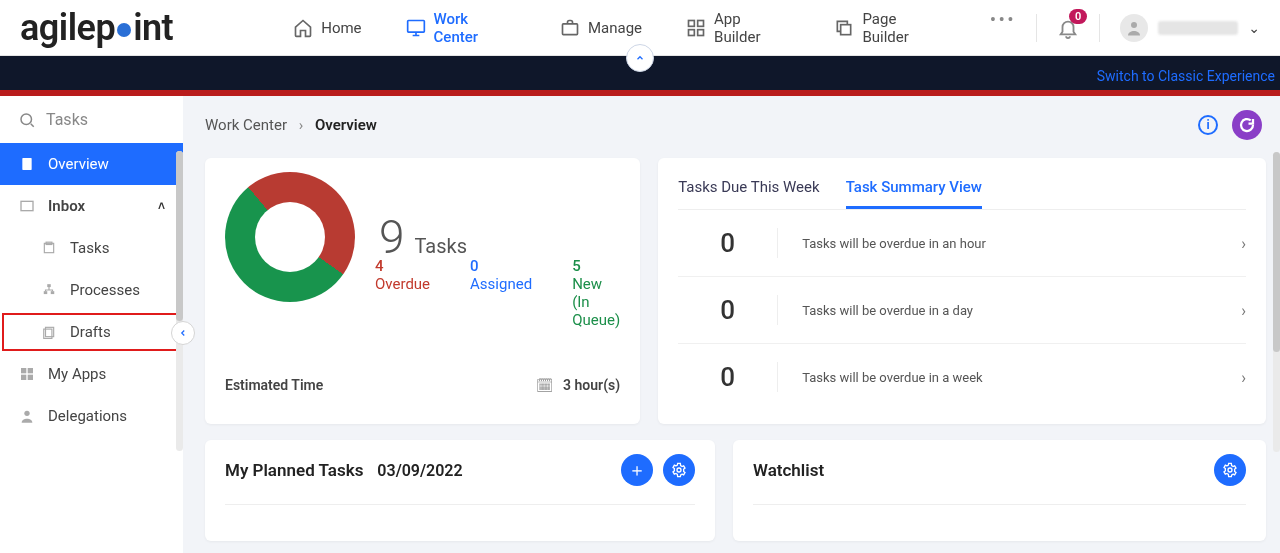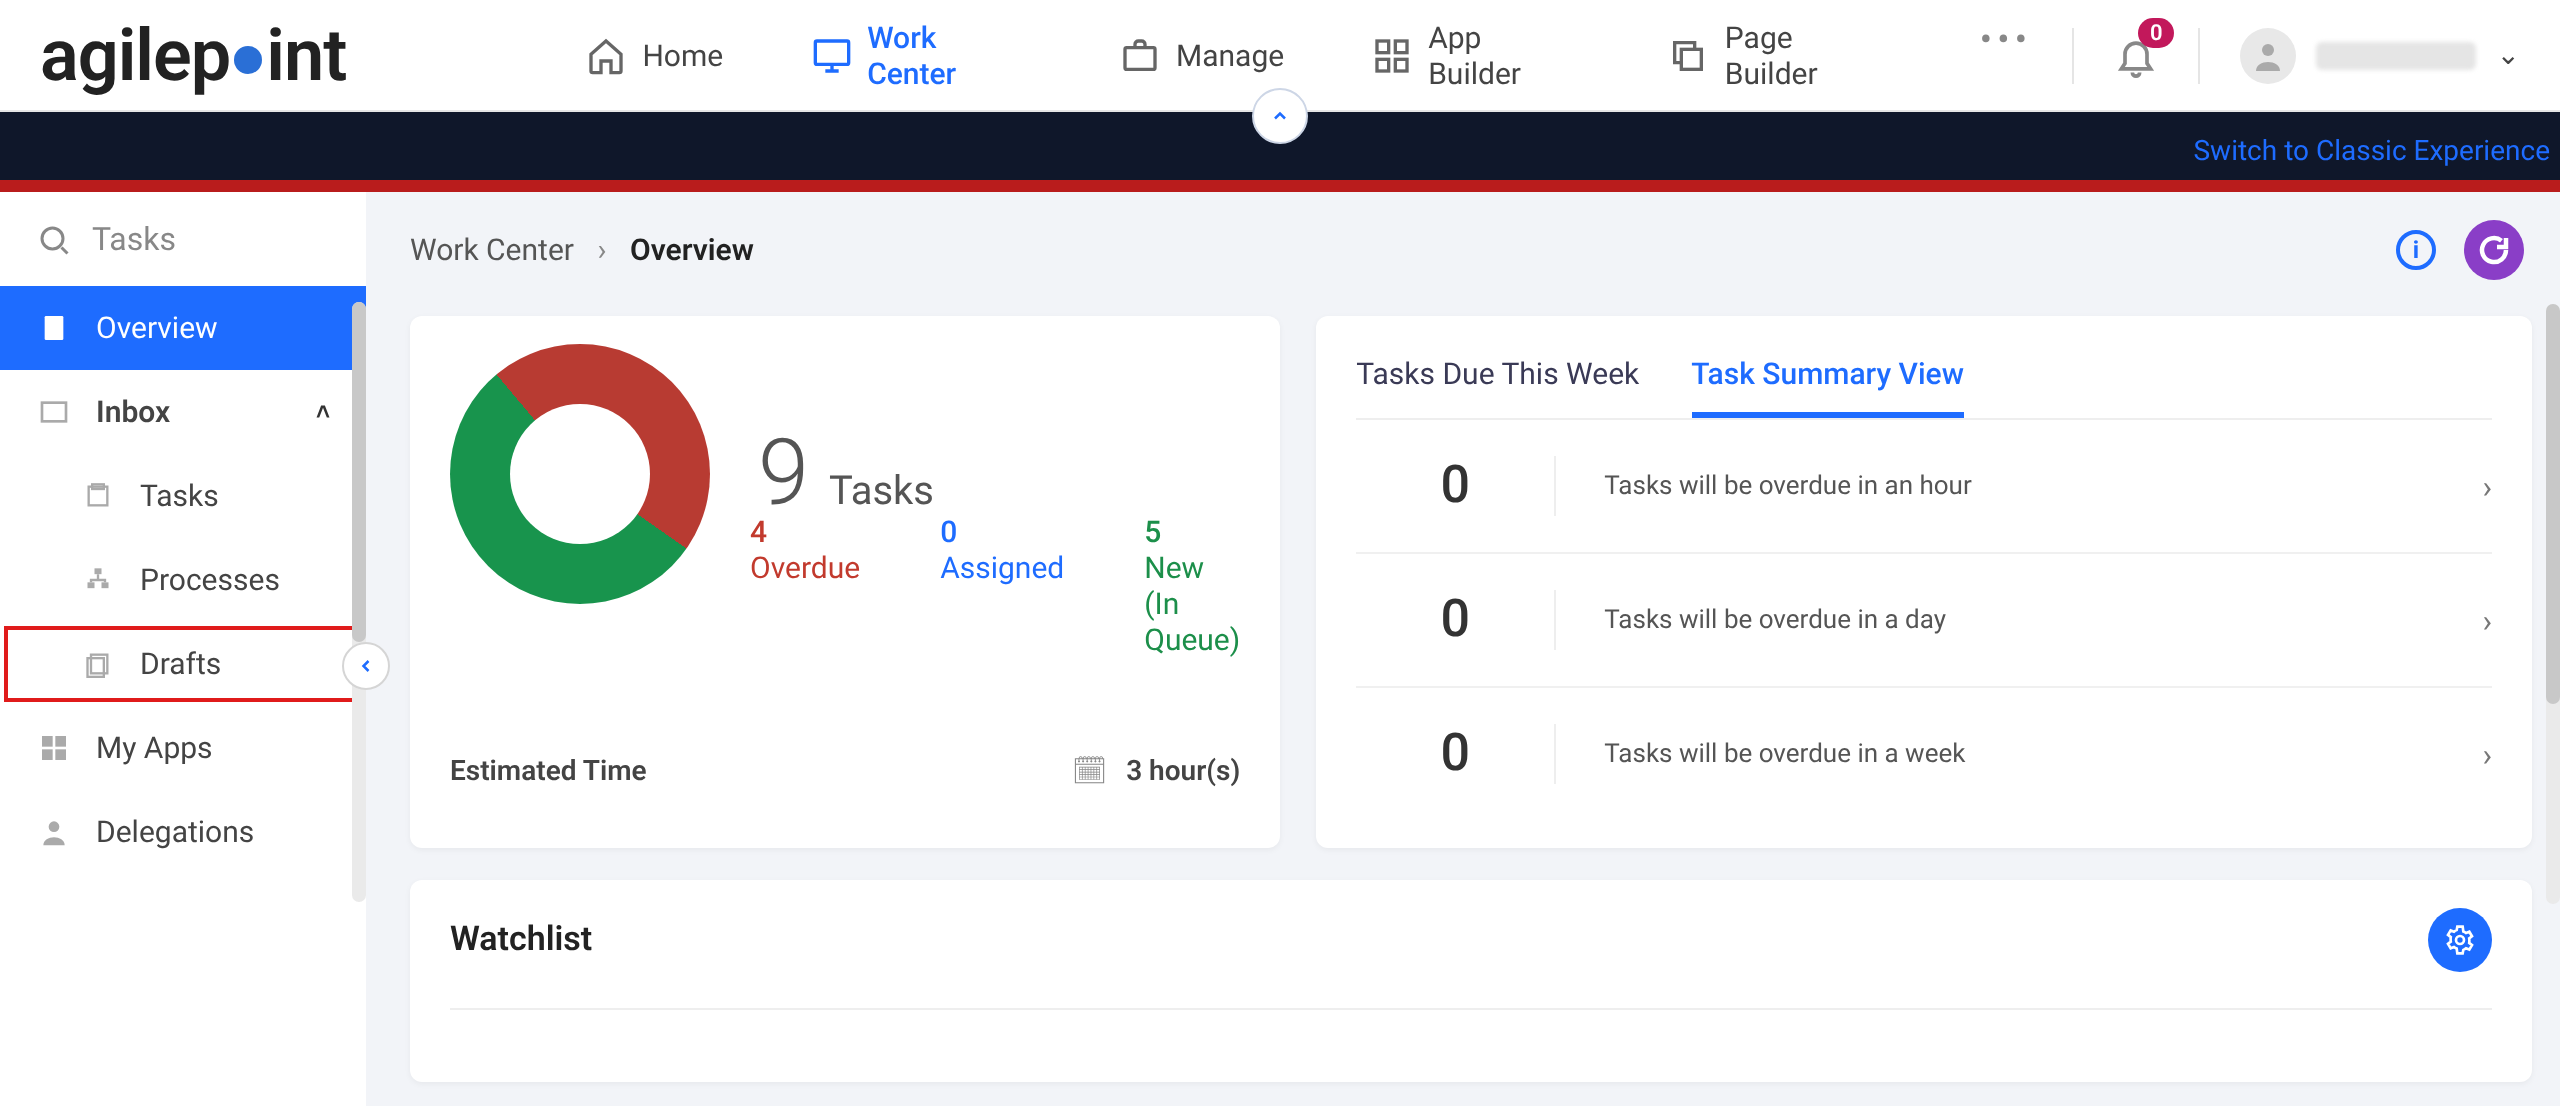--- a/index.html
+++ b/index.html
@@ -343,20 +343,38 @@
         </div>
         <div class="sum-row">
           <div class="sum-n">0</div>
           <div class="sum-t">Tasks will be overdue in a week</div>
           <div class="sum-chev">›</div>
         </div>
       </div>
     </div>
 
     <div class="cards-bottom">
+      <div class="card planned">
+        <div class="card-header">
+          <div>
+            <span class="card-title">My Planned Tasks</span>
+            <span class="card-date">03/09/2022</span>
+          </div>
+          <div style="display:flex; gap:10px;">
+            <div class="circle-btn blue">＋</div>
+            <div class="circle-btn gear">
+              <svg width="16" height="16" viewBox="0 0 24 24" fill="none" stroke="currentColor" stroke-width="2">
+                  <circle cx="12" cy="12" r="3"></circle>
+                  <path d="M19 12a7 7 0 0 0-.1-1.2l2.1-1.6-2-3.4-2.5 1a7 7 0 0 0-2-1.2L14 2h-4l-.5 2.6a7 7 0 0 0-2 1.2l-2.5-1-2 3.4 2.1 1.6A7 7 0 0 0 5 12c0 .4 0 .8.1 1.2L3 14.8l2 3.4 2.5-1a7 7 0 0 0 2 1.2L10 22h4l.5-2.6a7 7 0 0 0 2-1.2l2.5 1 2-3.4-2.1-1.6c.1-.4.1-.8.1-1.2z"></path>
+                </svg>
+            </div>
+          </div>
+        </div>
+        <hr class="hr">
+      </div>
 
       <div class="card watch">
         <div class="card-header">
           <span class="card-title">Watchlist</span>
           <div class="circle-btn gear">
             <svg width="16" height="16" viewBox="0 0 24 24" fill="none" stroke="currentColor" stroke-width="2">
                 <circle cx="12" cy="12" r="3"></circle>
                 <path d="M19 12a7 7 0 0 0-.1-1.2l2.1-1.6-2-3.4-2.5 1a7 7 0 0 0-2-1.2L14 2h-4l-.5 2.6a7 7 0 0 0-2 1.2l-2.5-1-2 3.4 2.1 1.6A7 7 0 0 0 5 12c0 .4 0 .8.1 1.2L3 14.8l2 3.4 2.5-1a7 7 0 0 0 2 1.2L10 22h4l.5-2.6a7 7 0 0 0 2-1.2l2.5 1 2-3.4-2.1-1.6c.1-.4.1-.8.1-1.2z"></path>
               </svg>
           </div>

